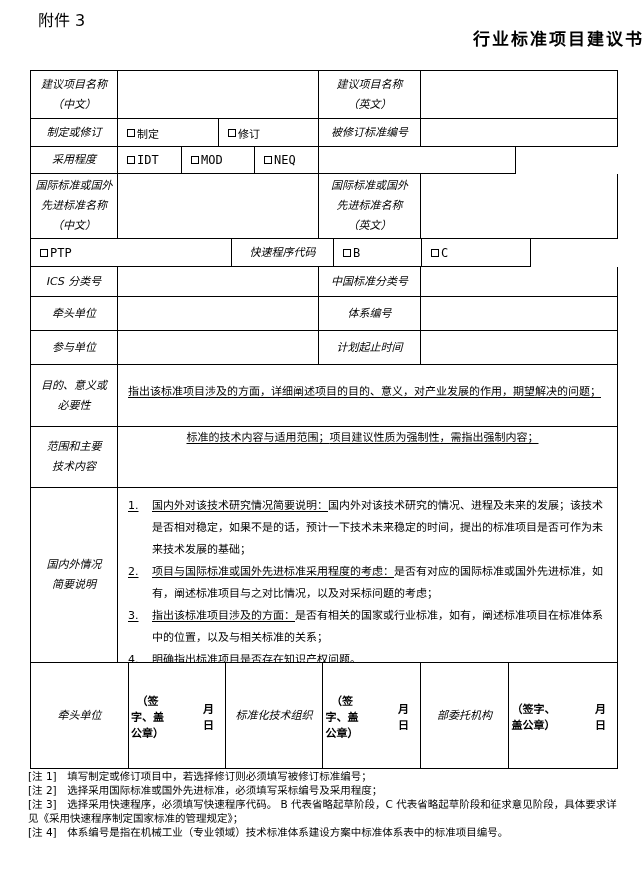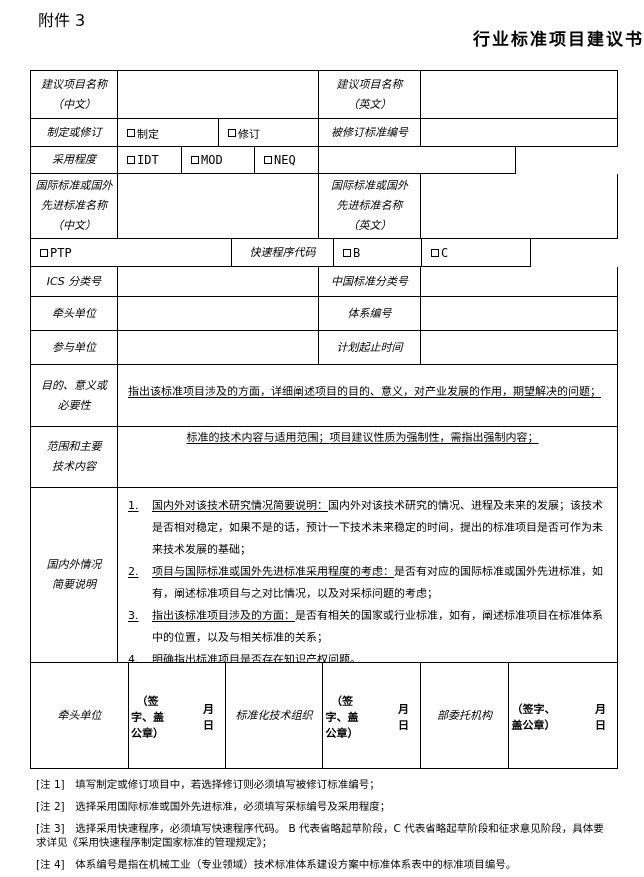--- a/index.html
+++ b/index.html
@@ -29,21 +29,21 @@
   .purpose-cell { display:flex; align-items:center; padding:0 4px 7px 10px; }
   .scope-cell { display:flex; justify-content:center; padding:0 20px 0 10px; }
   .status-cell { padding:7px 6px 0 10px; }
   .item { display:flex; font-size:11px; line-height:22px; }
   .item-num { flex:0 0 24px; }
   .item-text { flex:1; }
   .sig { display:flex; align-items:center; justify-content:center;
          gap:26px; font-size:11px; text-align:center;font-weight:bold; }
   .notes { position:absolute; left:28px; top:769px; width:592px;
            font-size:10.5px; line-height:14px; }
-  .note-line { margin:8px; }
+  .note-line { margin:0; }
 </style>
 </head>
 <body>
 
 <div class="page">
 
   <div class="attachment">附件 3</div>
   <div class="doc-title">行业标准项目建议书</div>
 
   <div class="tbl">

